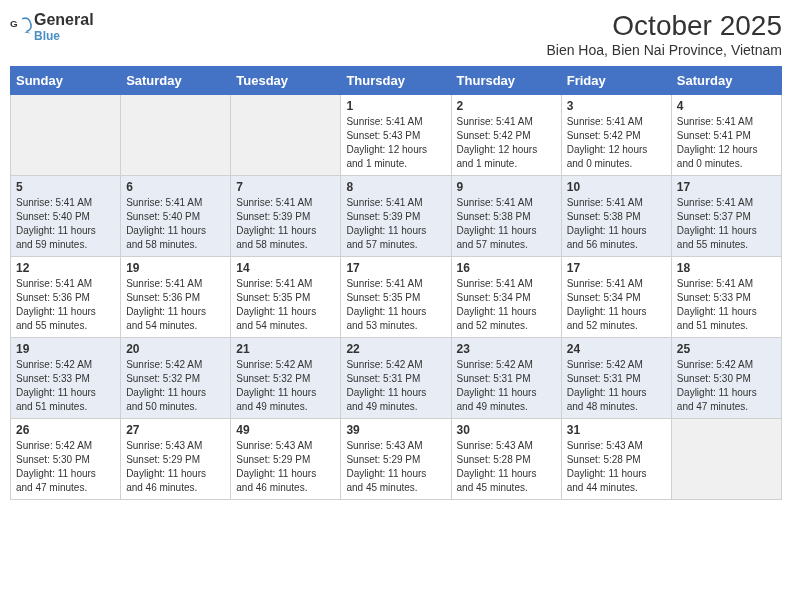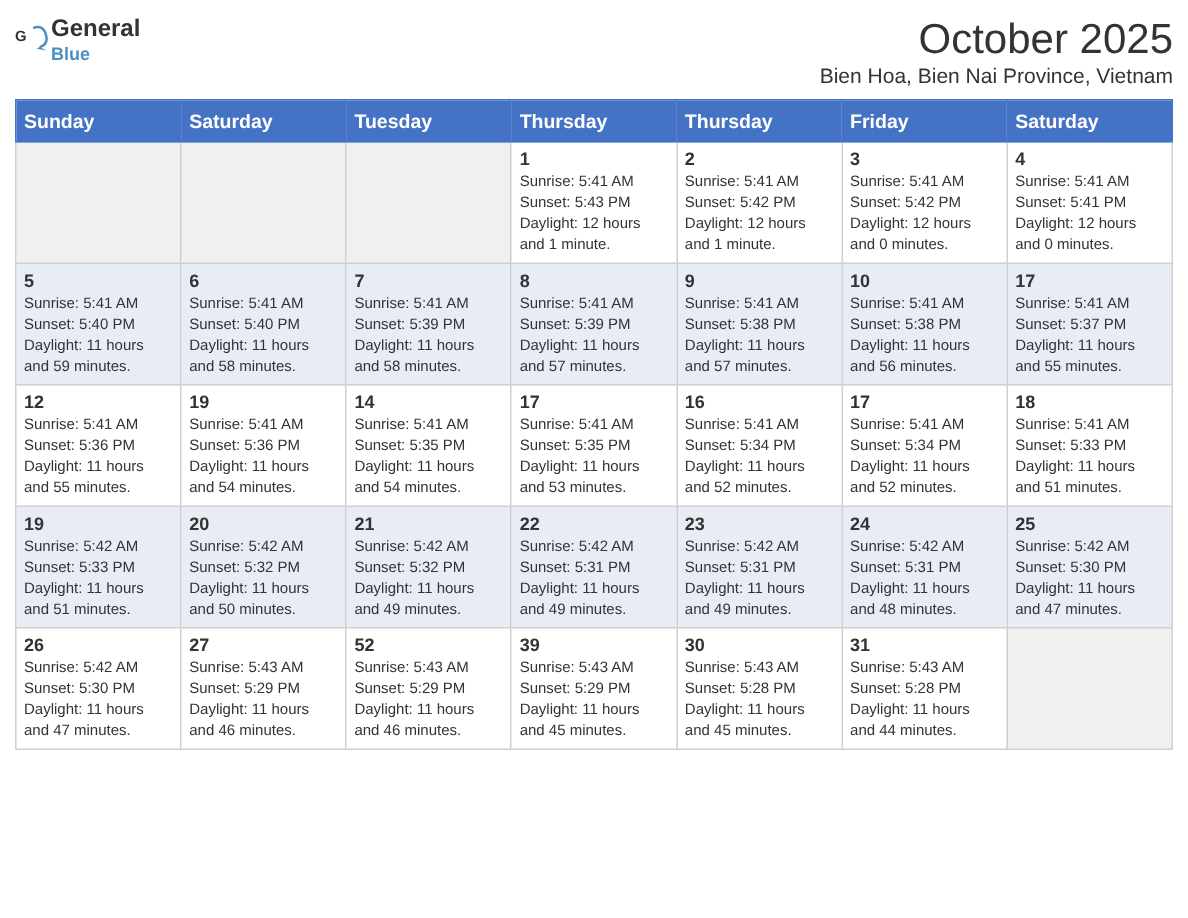--- a/index.html
+++ b/index.html
@@ -228,21 +228,21 @@
       <tr>
         <td>
           <div class="day-num">26</div>
           <div class="day-info">Sunrise: 5:42 AM<br>Sunset: 5:30 PM<br>Daylight: 11 hours and 47 minutes.</div>
         </td>
         <td>
           <div class="day-num">27</div>
           <div class="day-info">Sunrise: 5:43 AM<br>Sunset: 5:29 PM<br>Daylight: 11 hours and 46 minutes.</div>
         </td>
         <td>
-          <div class="day-num">52</div>
+          <div class="day-num">49</div>
           <div class="day-info">Sunrise: 5:43 AM<br>Sunset: 5:29 PM<br>Daylight: 11 hours and 46 minutes.</div>
         </td>
         <td>
           <div class="day-num">39</div>
           <div class="day-info">Sunrise: 5:43 AM<br>Sunset: 5:29 PM<br>Daylight: 11 hours and 45 minutes.</div>
         </td>
         <td>
           <div class="day-num">30</div>
           <div class="day-info">Sunrise: 5:43 AM<br>Sunset: 5:28 PM<br>Daylight: 11 hours and 45 minutes.</div>
         </td>

